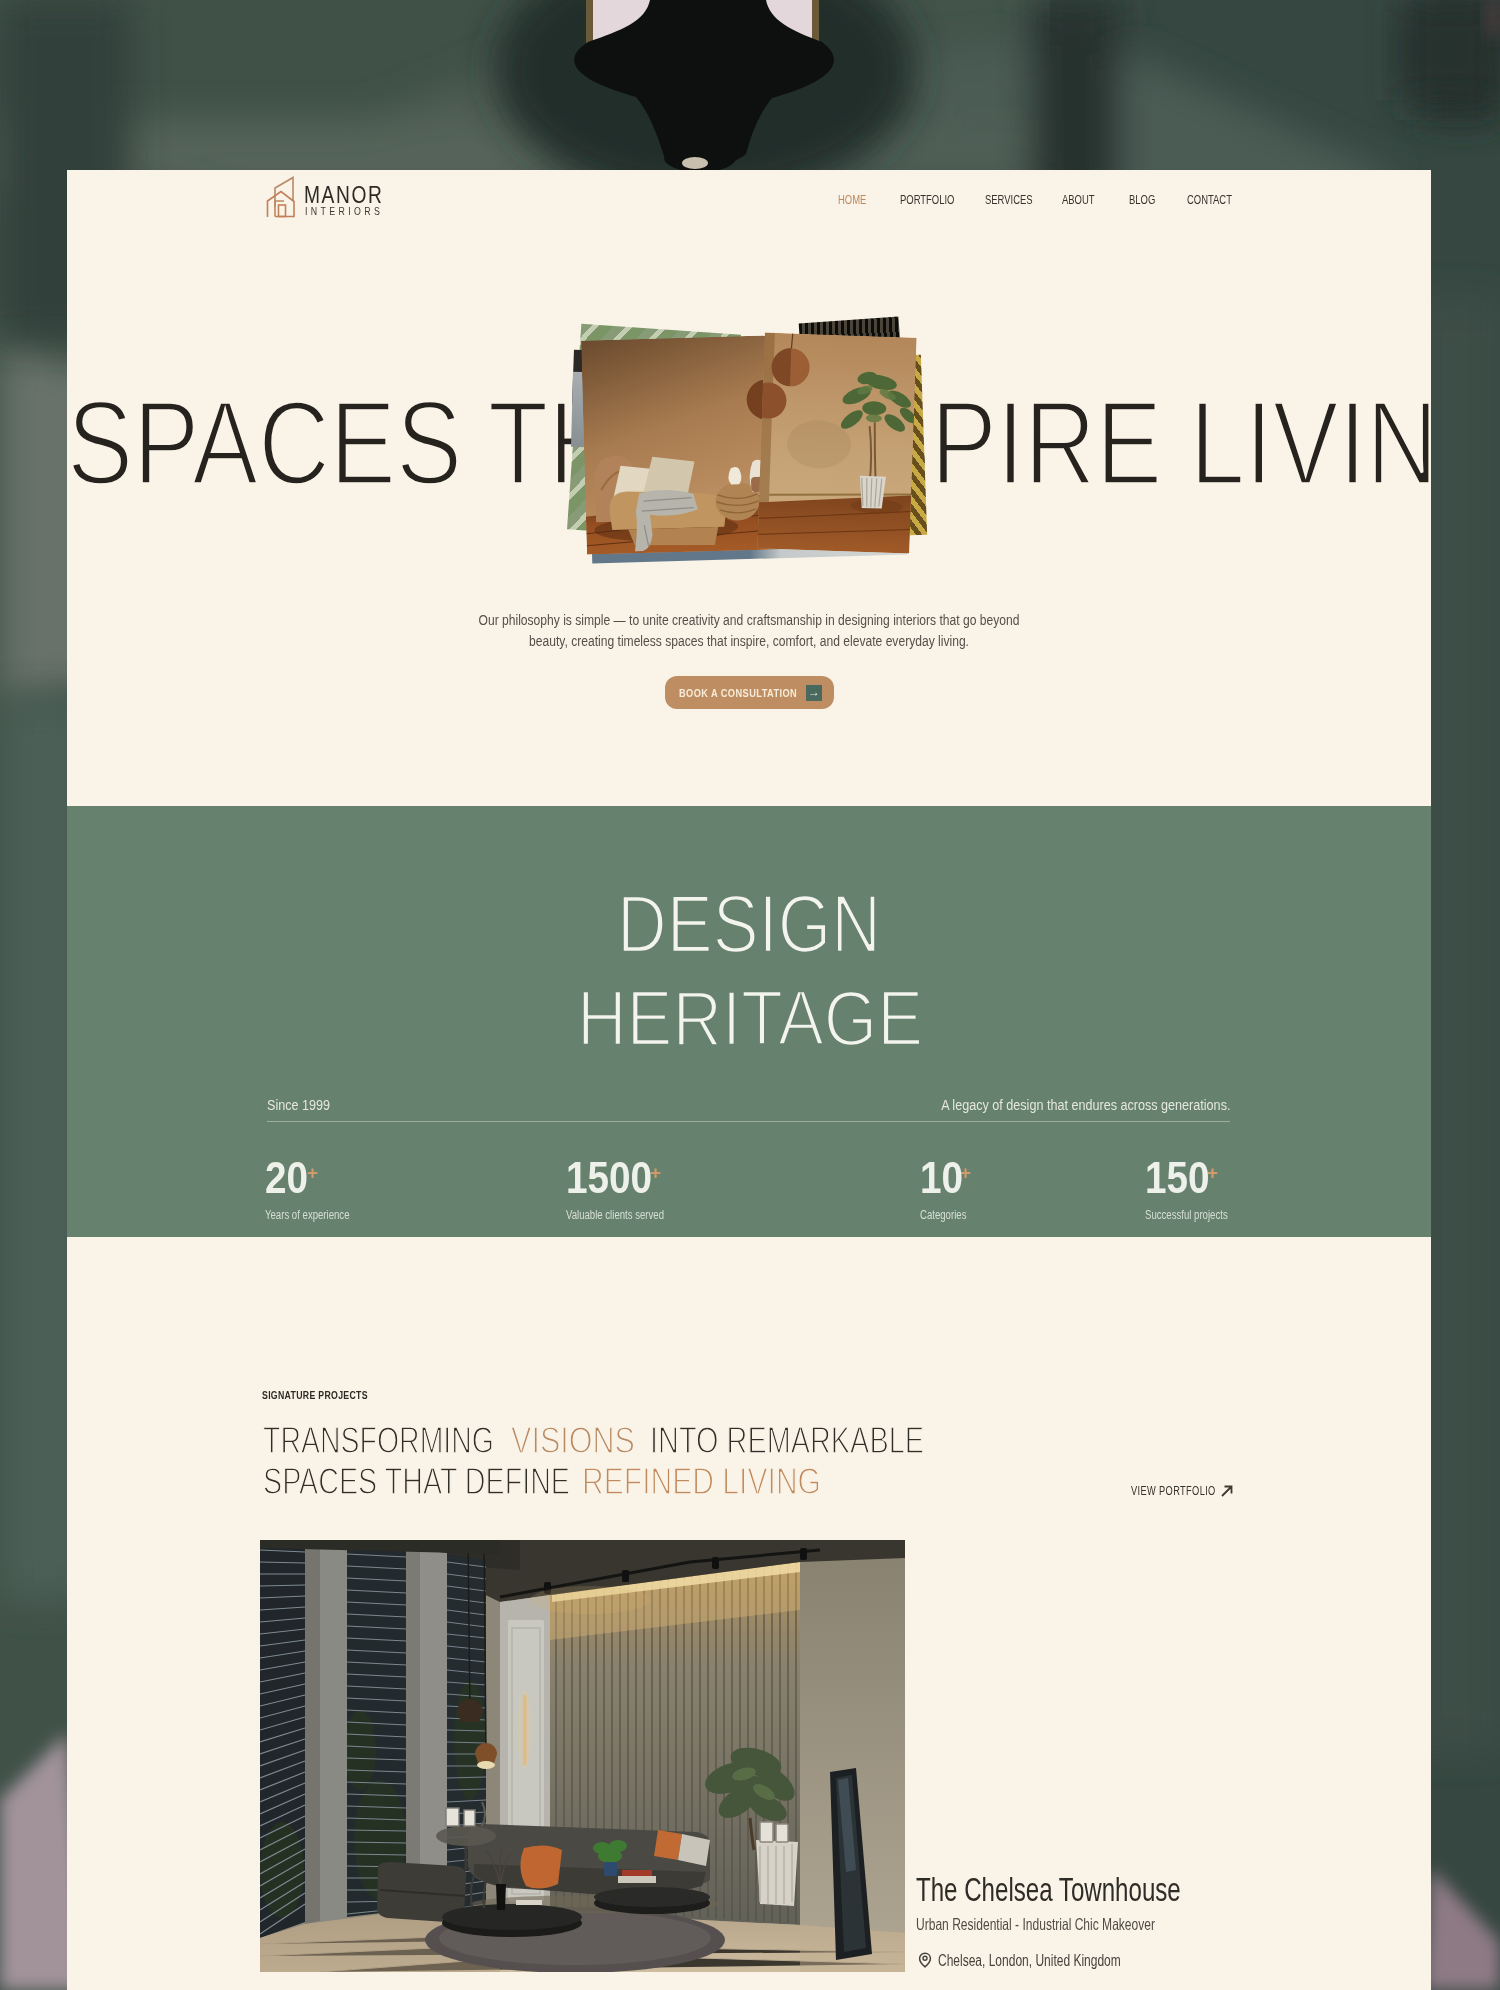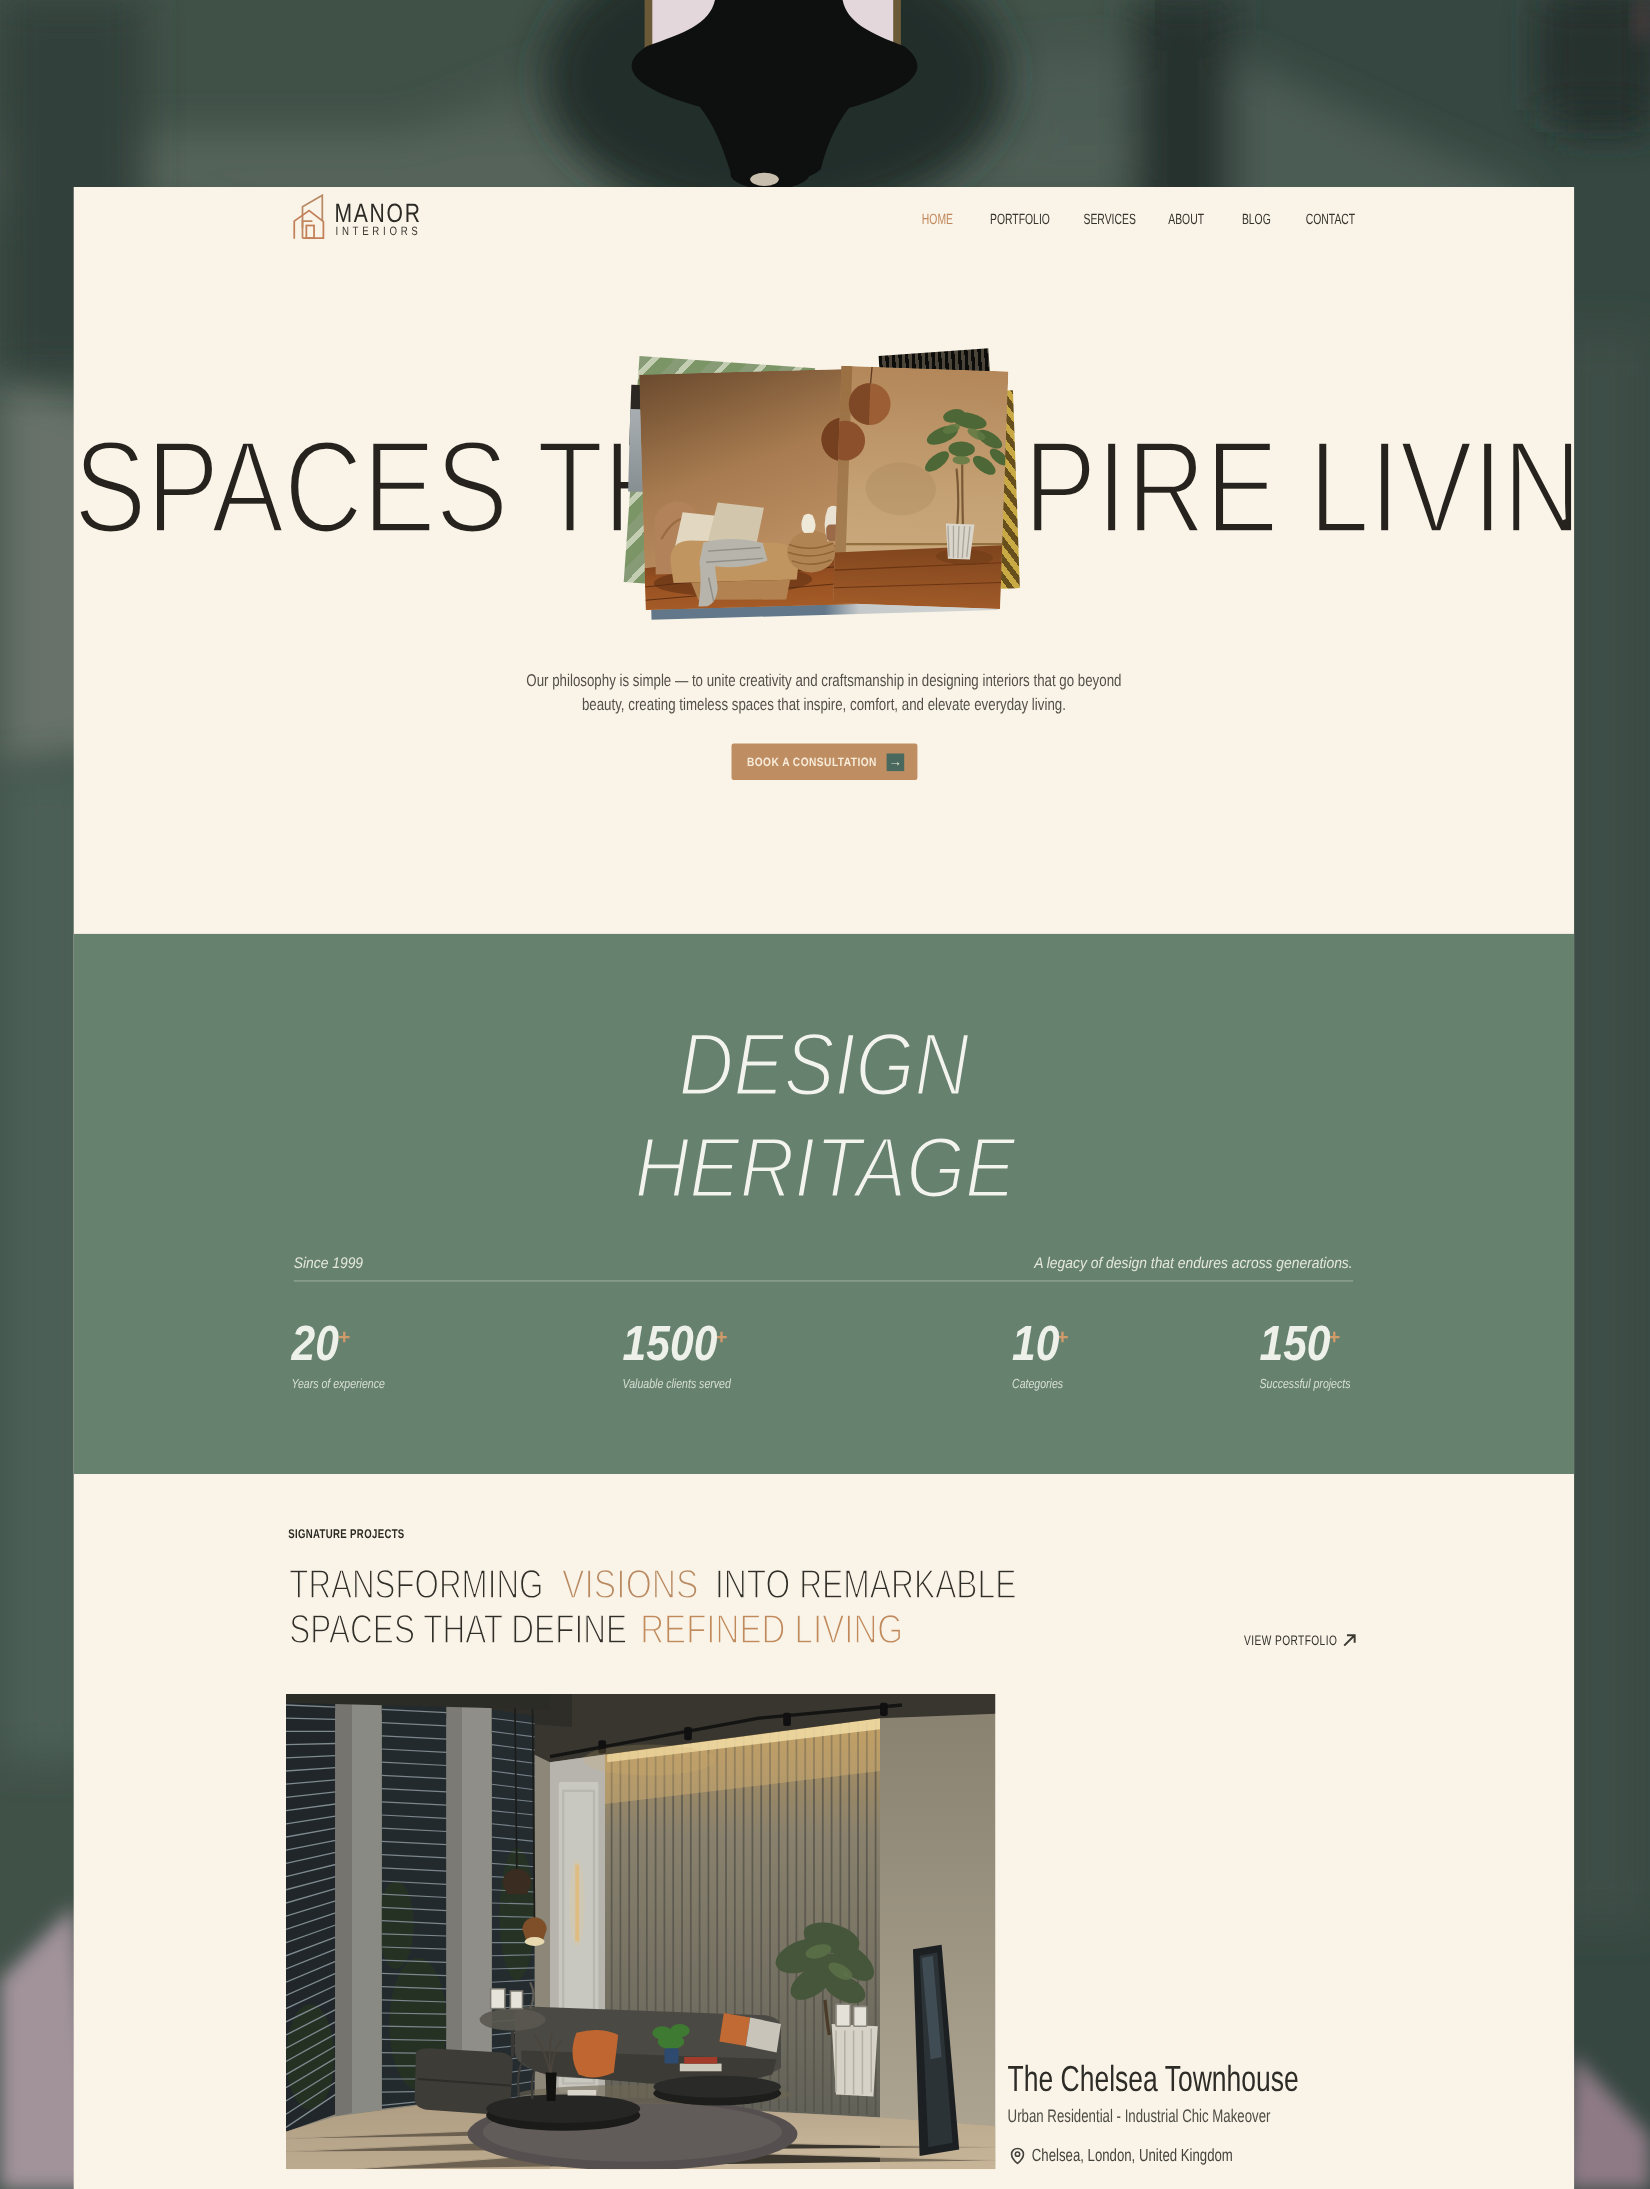--- a/index.html
+++ b/index.html
@@ -218,26 +218,26 @@
         </g>
 
         <path d="M100,140 l26,0 l-3,32 l-20,0 Z" fill="#d9d5cb"></path>
         <path d="M102,142 l2,28 M107,142 l1,29 M112,142 l0,29 M117,142 l-1,29 M122,142 l-2,28" stroke="#aaa69c" stroke-width="1.2" fill="none"></path>
       </svg>
     </div>
   </div>
 
   <div class="abs" style="left:282px;top:440px;width:800px;text-align:center;font-size:15.5px;line-height:20.5px;color:#53504a;transform:scaleX(0.78);transform-origin:50% 0;">Our philosophy is simple — to unite creativity and craftsmanship in designing interiors that go beyond<br>beauty, creating timeless spaces that inspire, comfort, and elevate everyday living.</div>
 
-  <div class="abs" style="left:598px;top:506px;width:169px;height:33px;background:#bf8d62;border-radius:2px;">
+  <div class="abs" style="left:598px;top:506px;width:169px;height:33px;background:#bf8d62;border-radius:12px;">
     <div class="abs" style="left:14px;top:11px;white-space:nowrap;font-size:11px;letter-spacing:0.5px;color:#f7ecd9;transform:scaleX(0.84);transform-origin:0 0;font-weight:bold;">BOOK A CONSULTATION</div>
     <div class="abs" style="right:12px;top:9px;width:16px;height:16px;background:#49695e;color:#e8e3d6;font-size:12px;text-align:center;line-height:15px;">→</div>
   </div>
 
-  <div class="abs" style="left:0;top:679px;width:1364px;height:491px;background:#67816f;font-style:italic;">
+  <div class="abs" style="left:0;top:636px;width:1364px;height:431px;background:#67816f;">
 
     <svg class="abs" style="left:0;top:0" width="1364" height="491" viewBox="0 0 1364 491">
       <text x="550" y="146" font-family="Liberation Sans" font-size="81" fill="#f3f4ee" stroke="#67816f" stroke-width="2.6" textLength="264" lengthAdjust="spacingAndGlyphs">DESIGN</text>
       <text x="510" y="239" font-family="Liberation Sans" font-size="78" fill="#f3f4ee" stroke="#67816f" stroke-width="2.6" textLength="346" lengthAdjust="spacingAndGlyphs">HERITAGE</text>
     </svg>
 
     <div class="abs" style="left:200px;top:291px;font-size:14px;color:#e4e8dd;transform:scaleX(0.9);transform-origin:0 0;">Since 1999</div>
 
     <div class="abs" style="right:201px;top:291px;font-size:14px;color:#e4e8dd;transform:scaleX(0.9);transform-origin:100% 0;">A legacy of design that endures across generations.</div>
 

